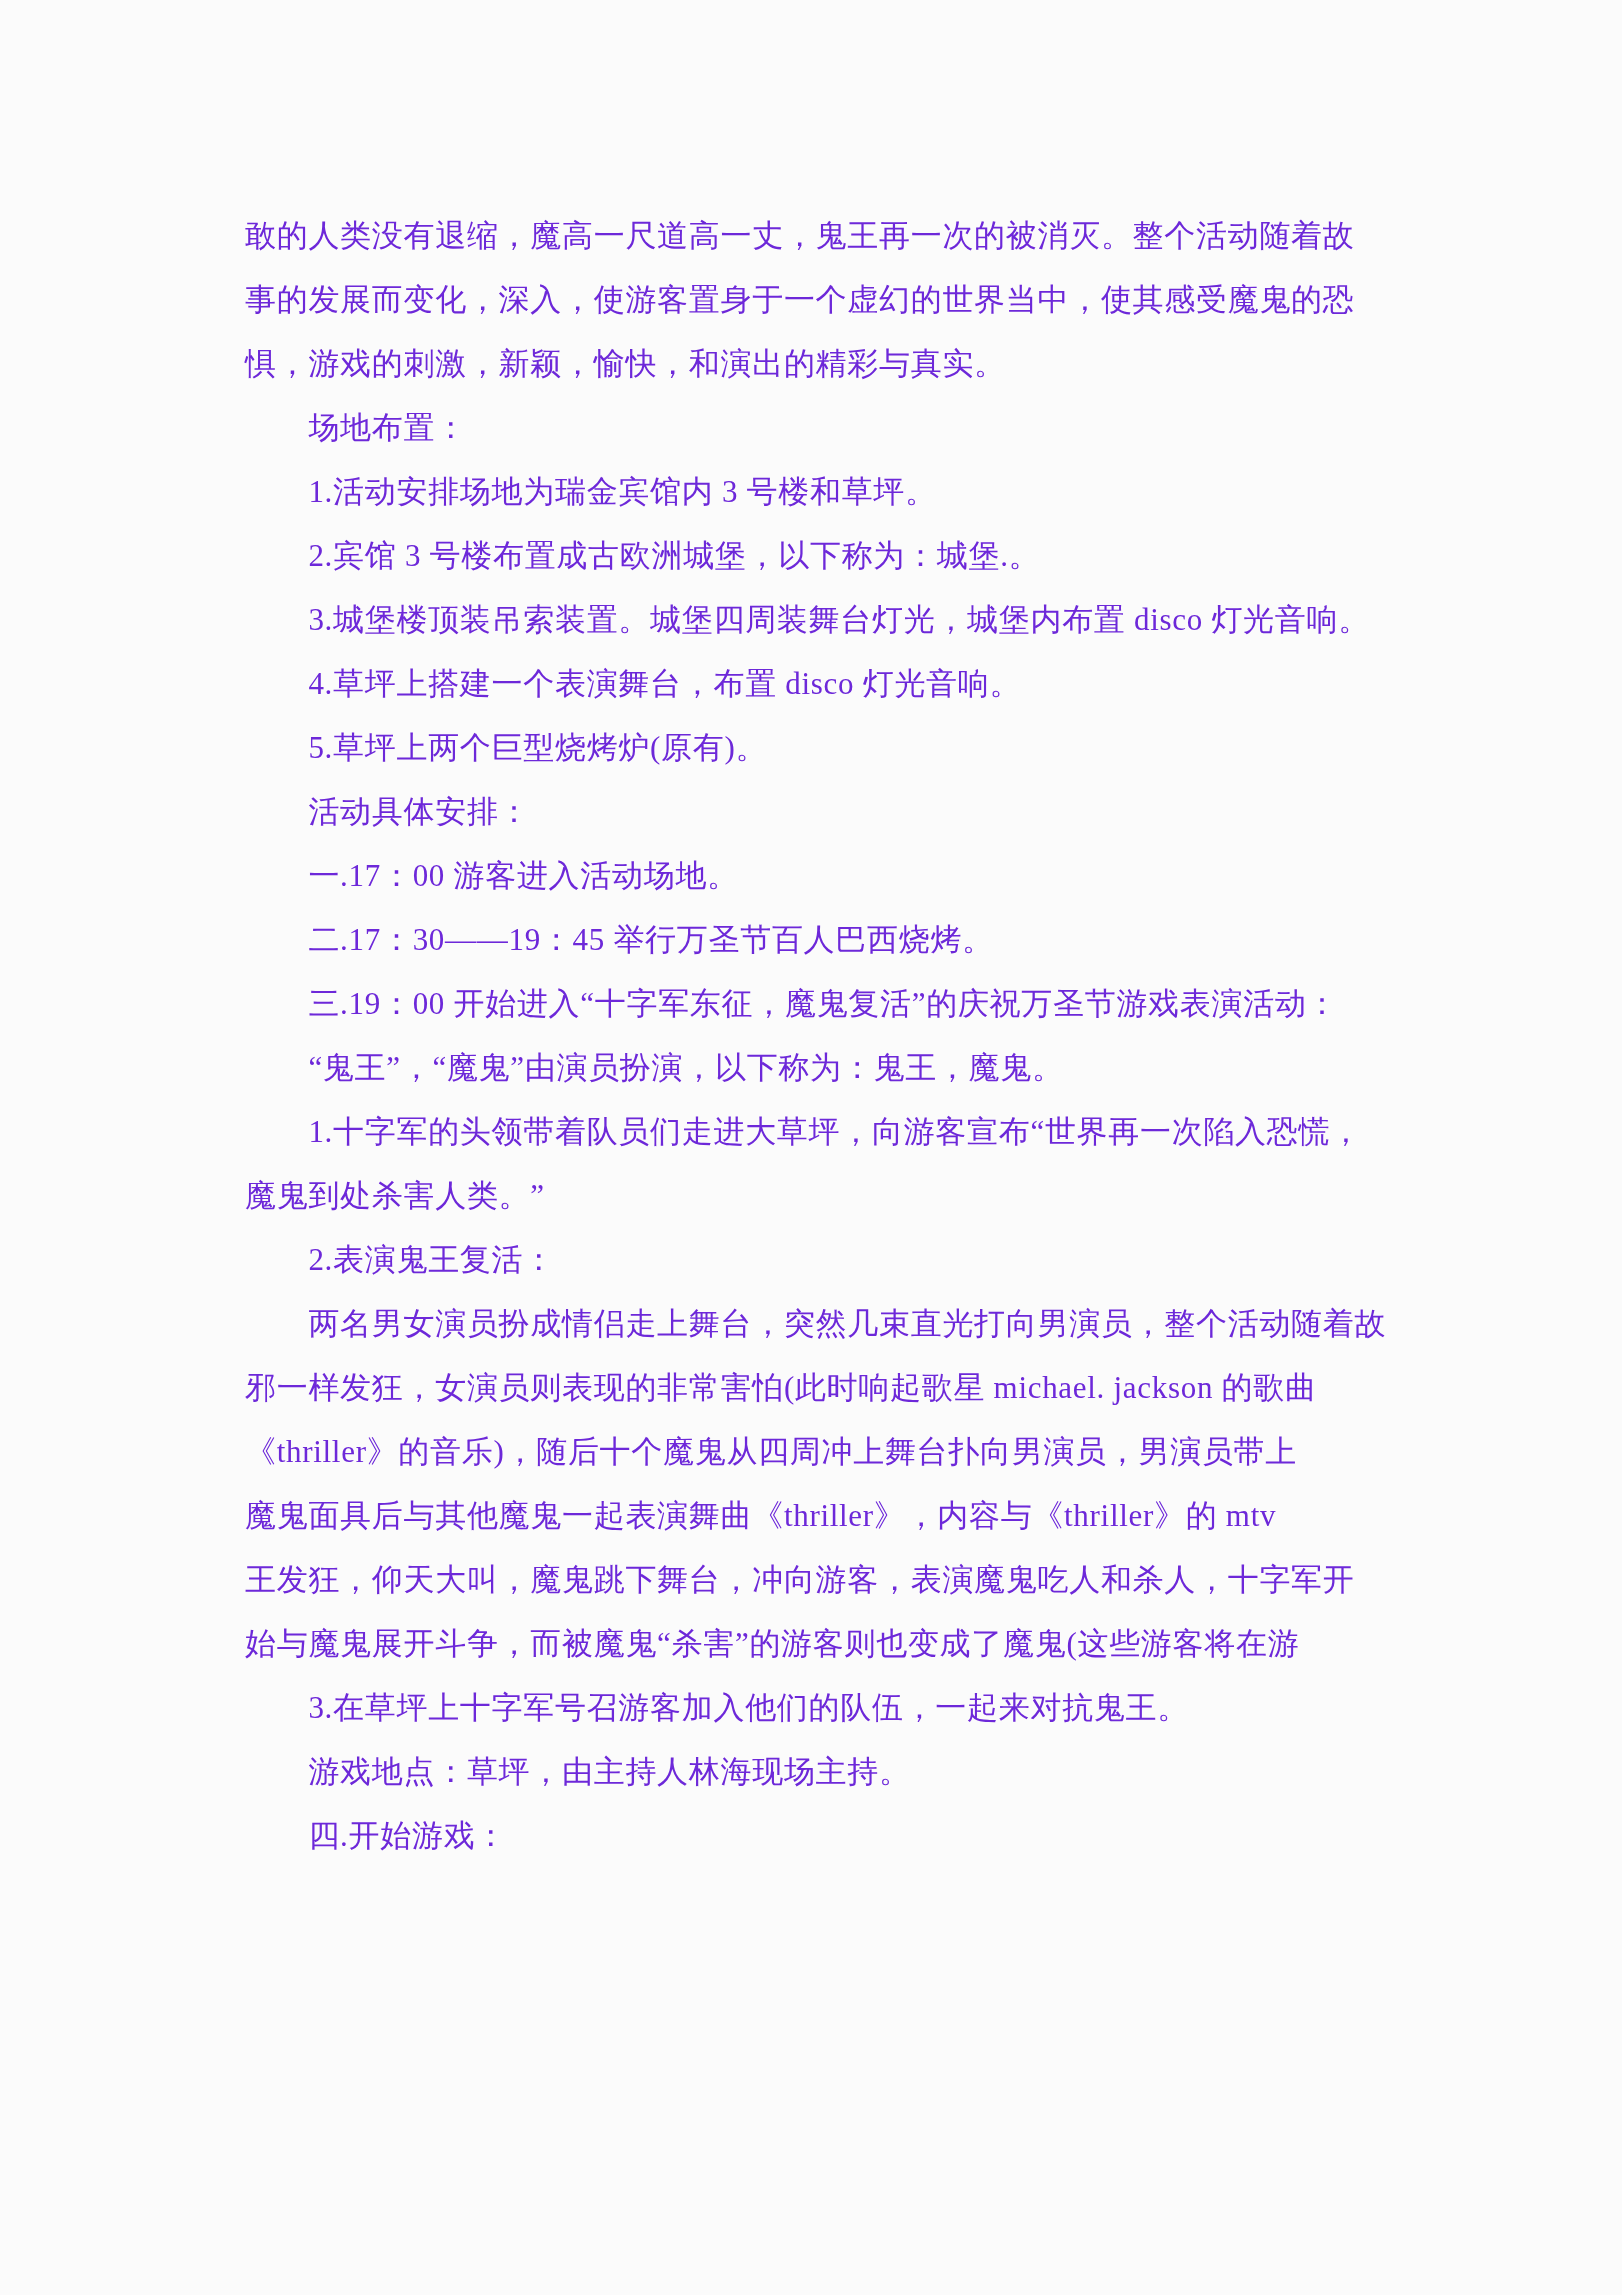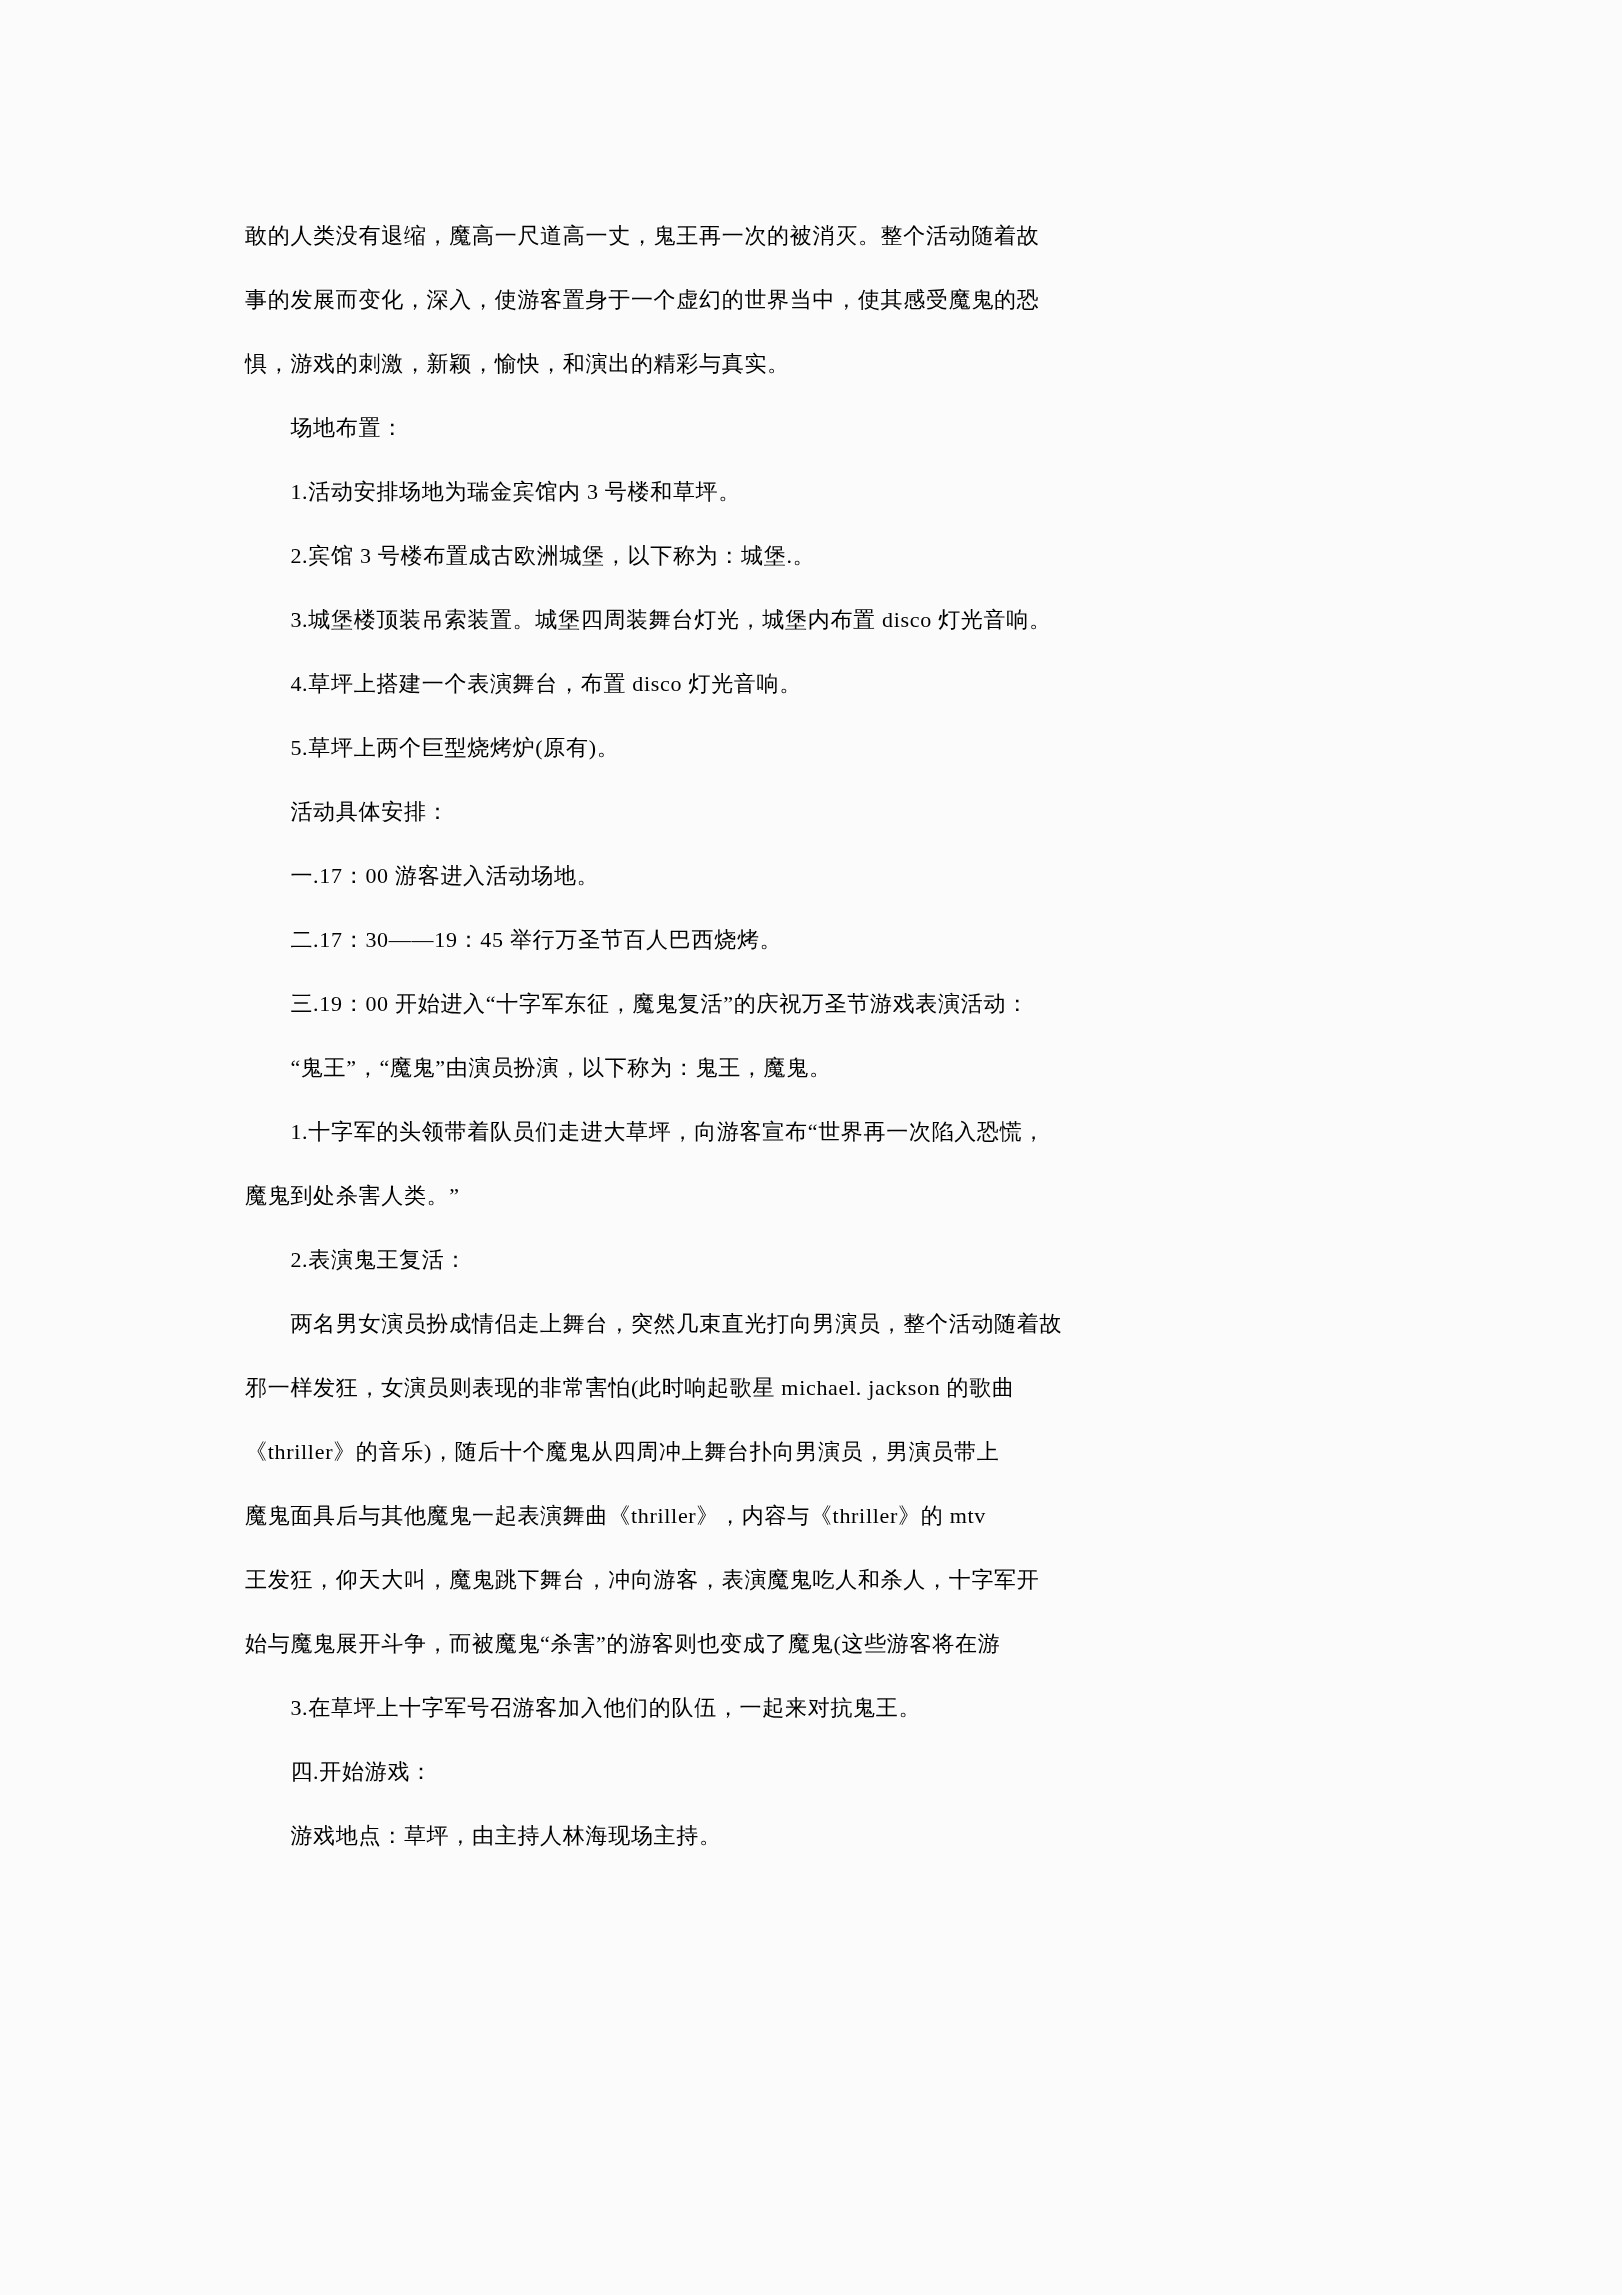--- a/index.html
+++ b/index.html
@@ -13,23 +13,23 @@
     height: 2295px;
     background: #fbfbfb;
     overflow: hidden;
   }
   .doc-body {
     position: absolute;
     left: 245px;
     top: 204px;
     width: 1178px;
     font-family: "Liberation Serif", "DejaVu Serif", serif;
-    font-size: 22px;
+    font-size: 31px;
     line-height: 64px;
-    color: #000000;
+    color: #6d28d9;
     letter-spacing: 0.7px;
   }
   .doc-body p.line {
     margin: 0;
     padding: 0;
     white-space: pre-wrap;
     text-align: left;
   }
 </style>
 </head>
@@ -54,17 +54,17 @@
     <p class="line">　　1.十字军的头领带着队员们走进大草坪，向游客宣布“世界再一次陷入恐慌，</p>
     <p class="line">魔鬼到处杀害人类。”</p>
     <p class="line">　　2.表演鬼王复活：</p>
     <p class="line">　　两名男女演员扮成情侣走上舞台，突然几束直光打向男演员，整个活动随着故</p>
     <p class="line">邪一样发狂，女演员则表现的非常害怕(此时响起歌星 michael. jackson 的歌曲</p>
     <p class="line">《thriller》的音乐)，随后十个魔鬼从四周冲上舞台扑向男演员，男演员带上</p>
     <p class="line">魔鬼面具后与其他魔鬼一起表演舞曲《thriller》，内容与《thriller》的 mtv</p>
     <p class="line">王发狂，仰天大叫，魔鬼跳下舞台，冲向游客，表演魔鬼吃人和杀人，十字军开</p>
     <p class="line">始与魔鬼展开斗争，而被魔鬼“杀害”的游客则也变成了魔鬼(这些游客将在游</p>
     <p class="line">　　3.在草坪上十字军号召游客加入他们的队伍，一起来对抗鬼王。</p>
+    <p class="line">　　游戏地点：草坪，由主持人林海现场主持。</p>
     <p class="line">　　四.开始游戏：</p>
-    <p class="line">　　游戏地点：草坪，由主持人林海现场主持。</p>
   </div>
 </div>
 
 
 </body></html>

